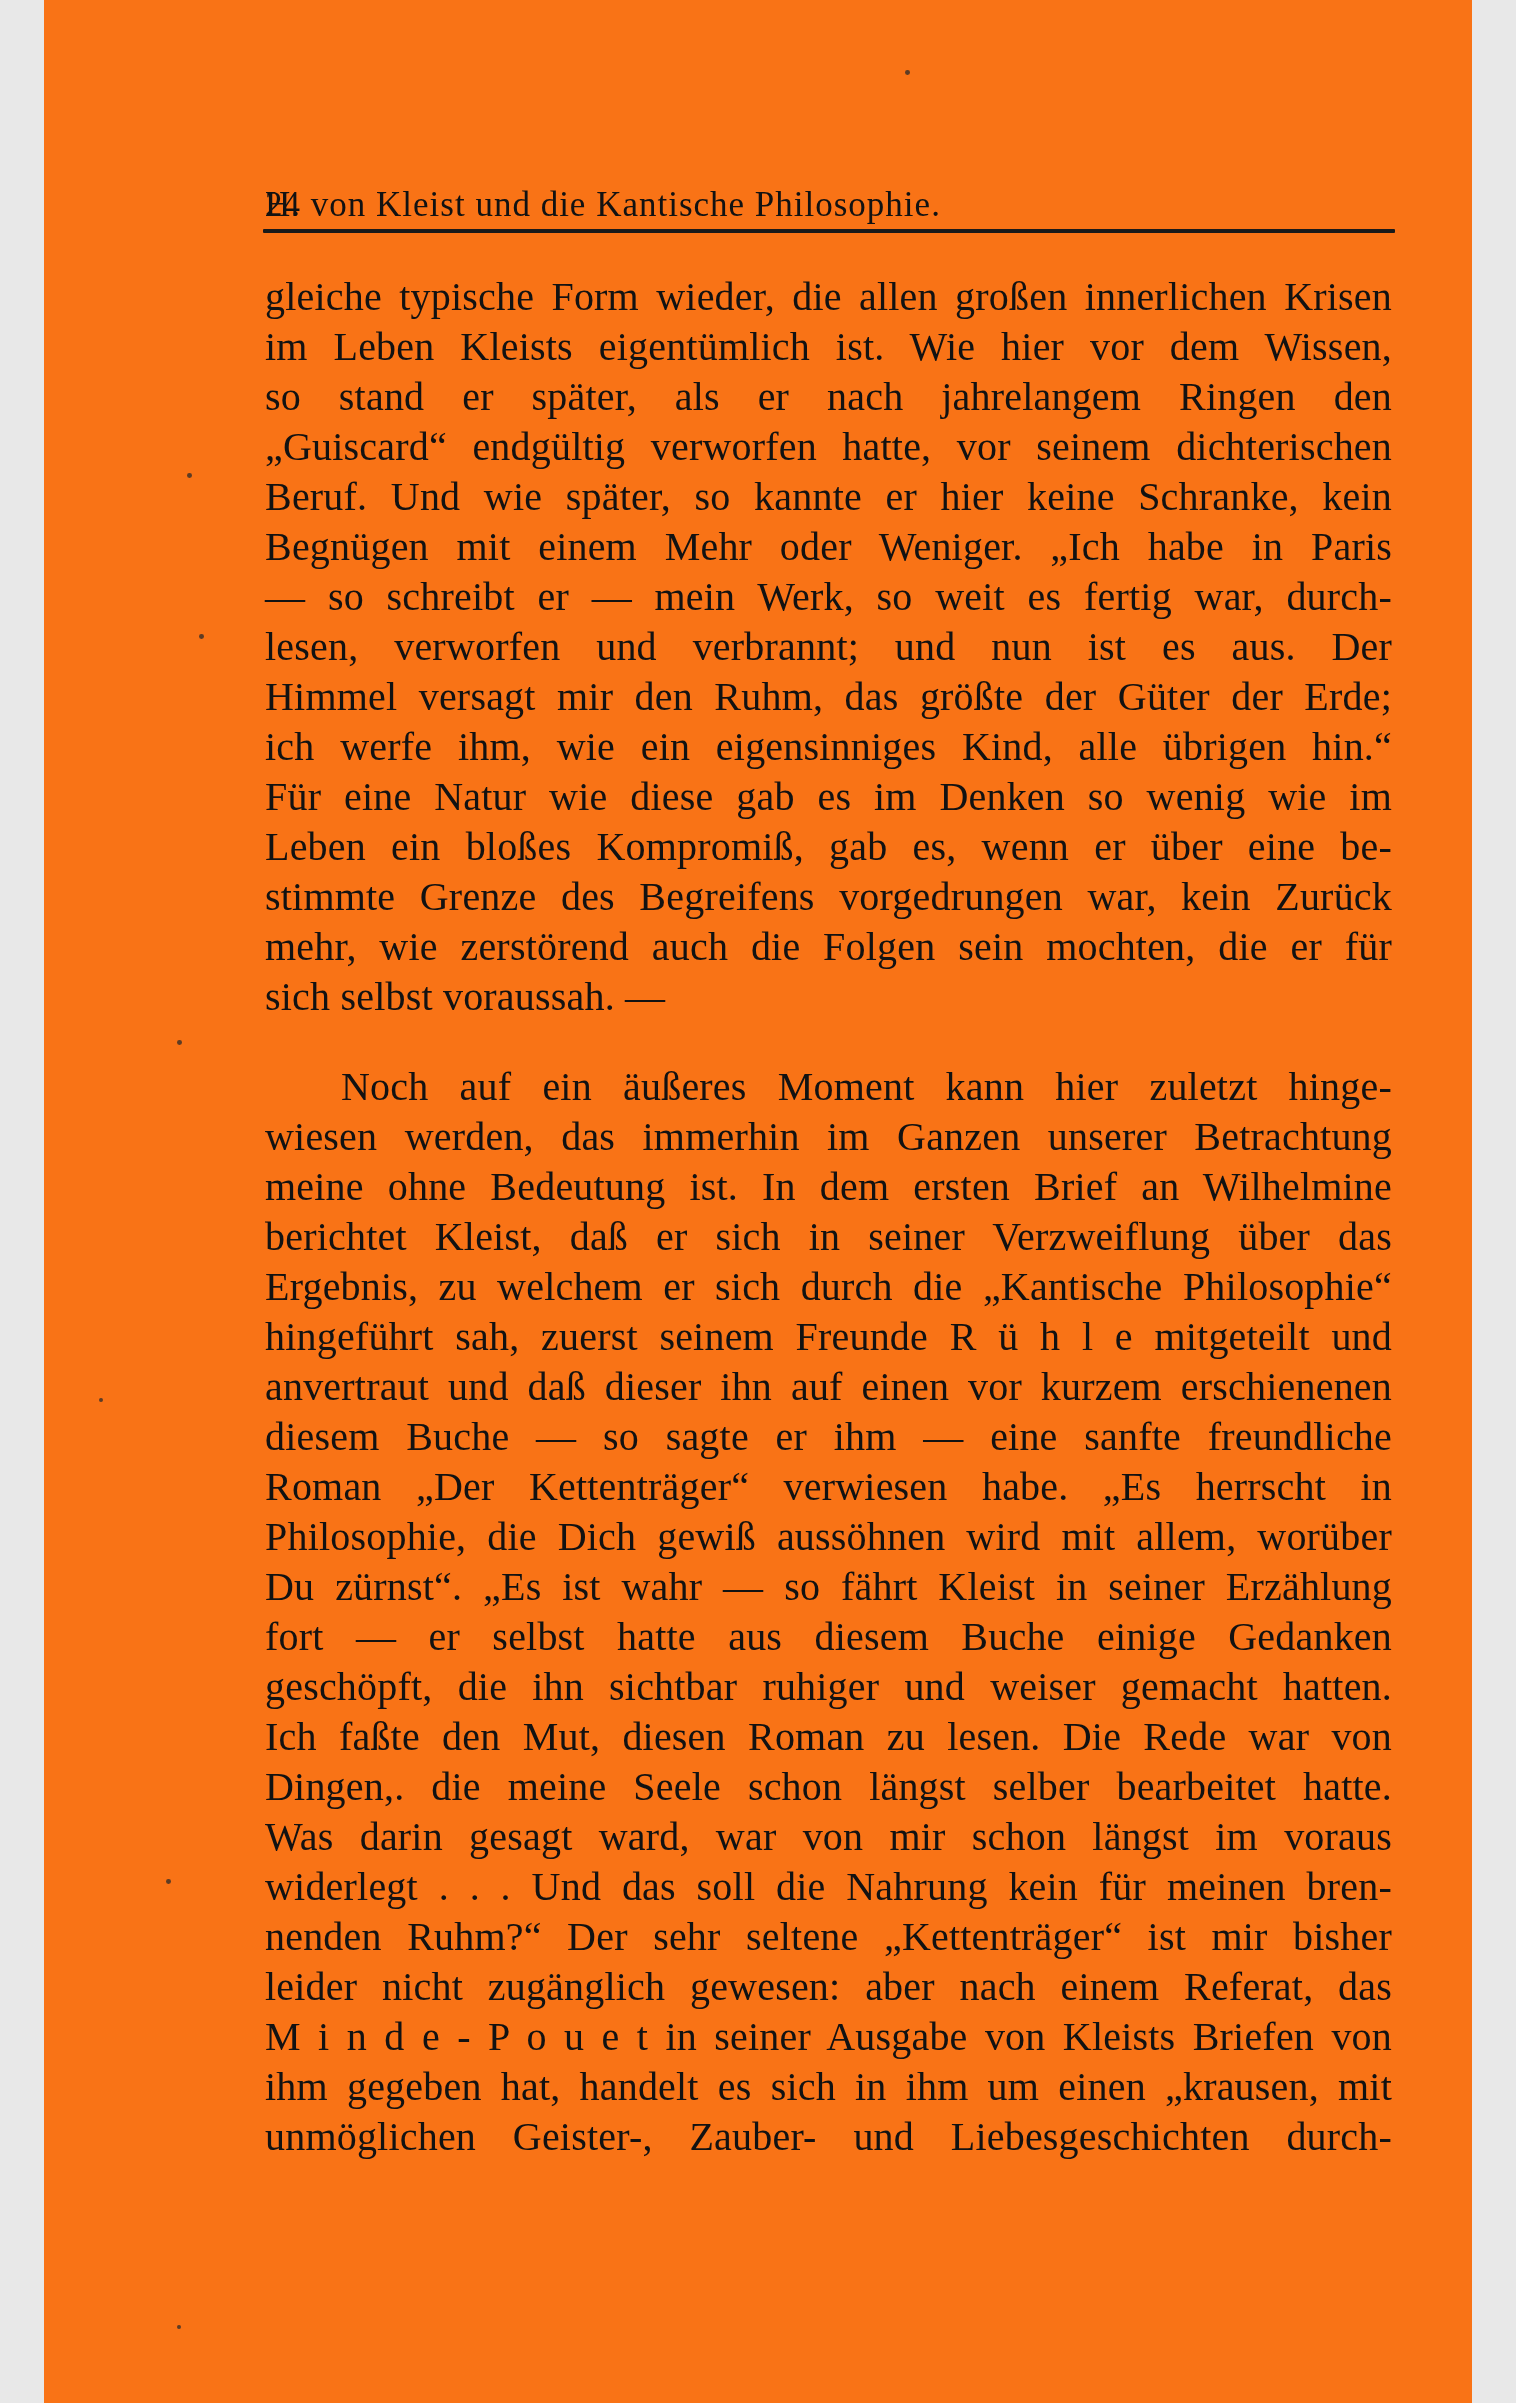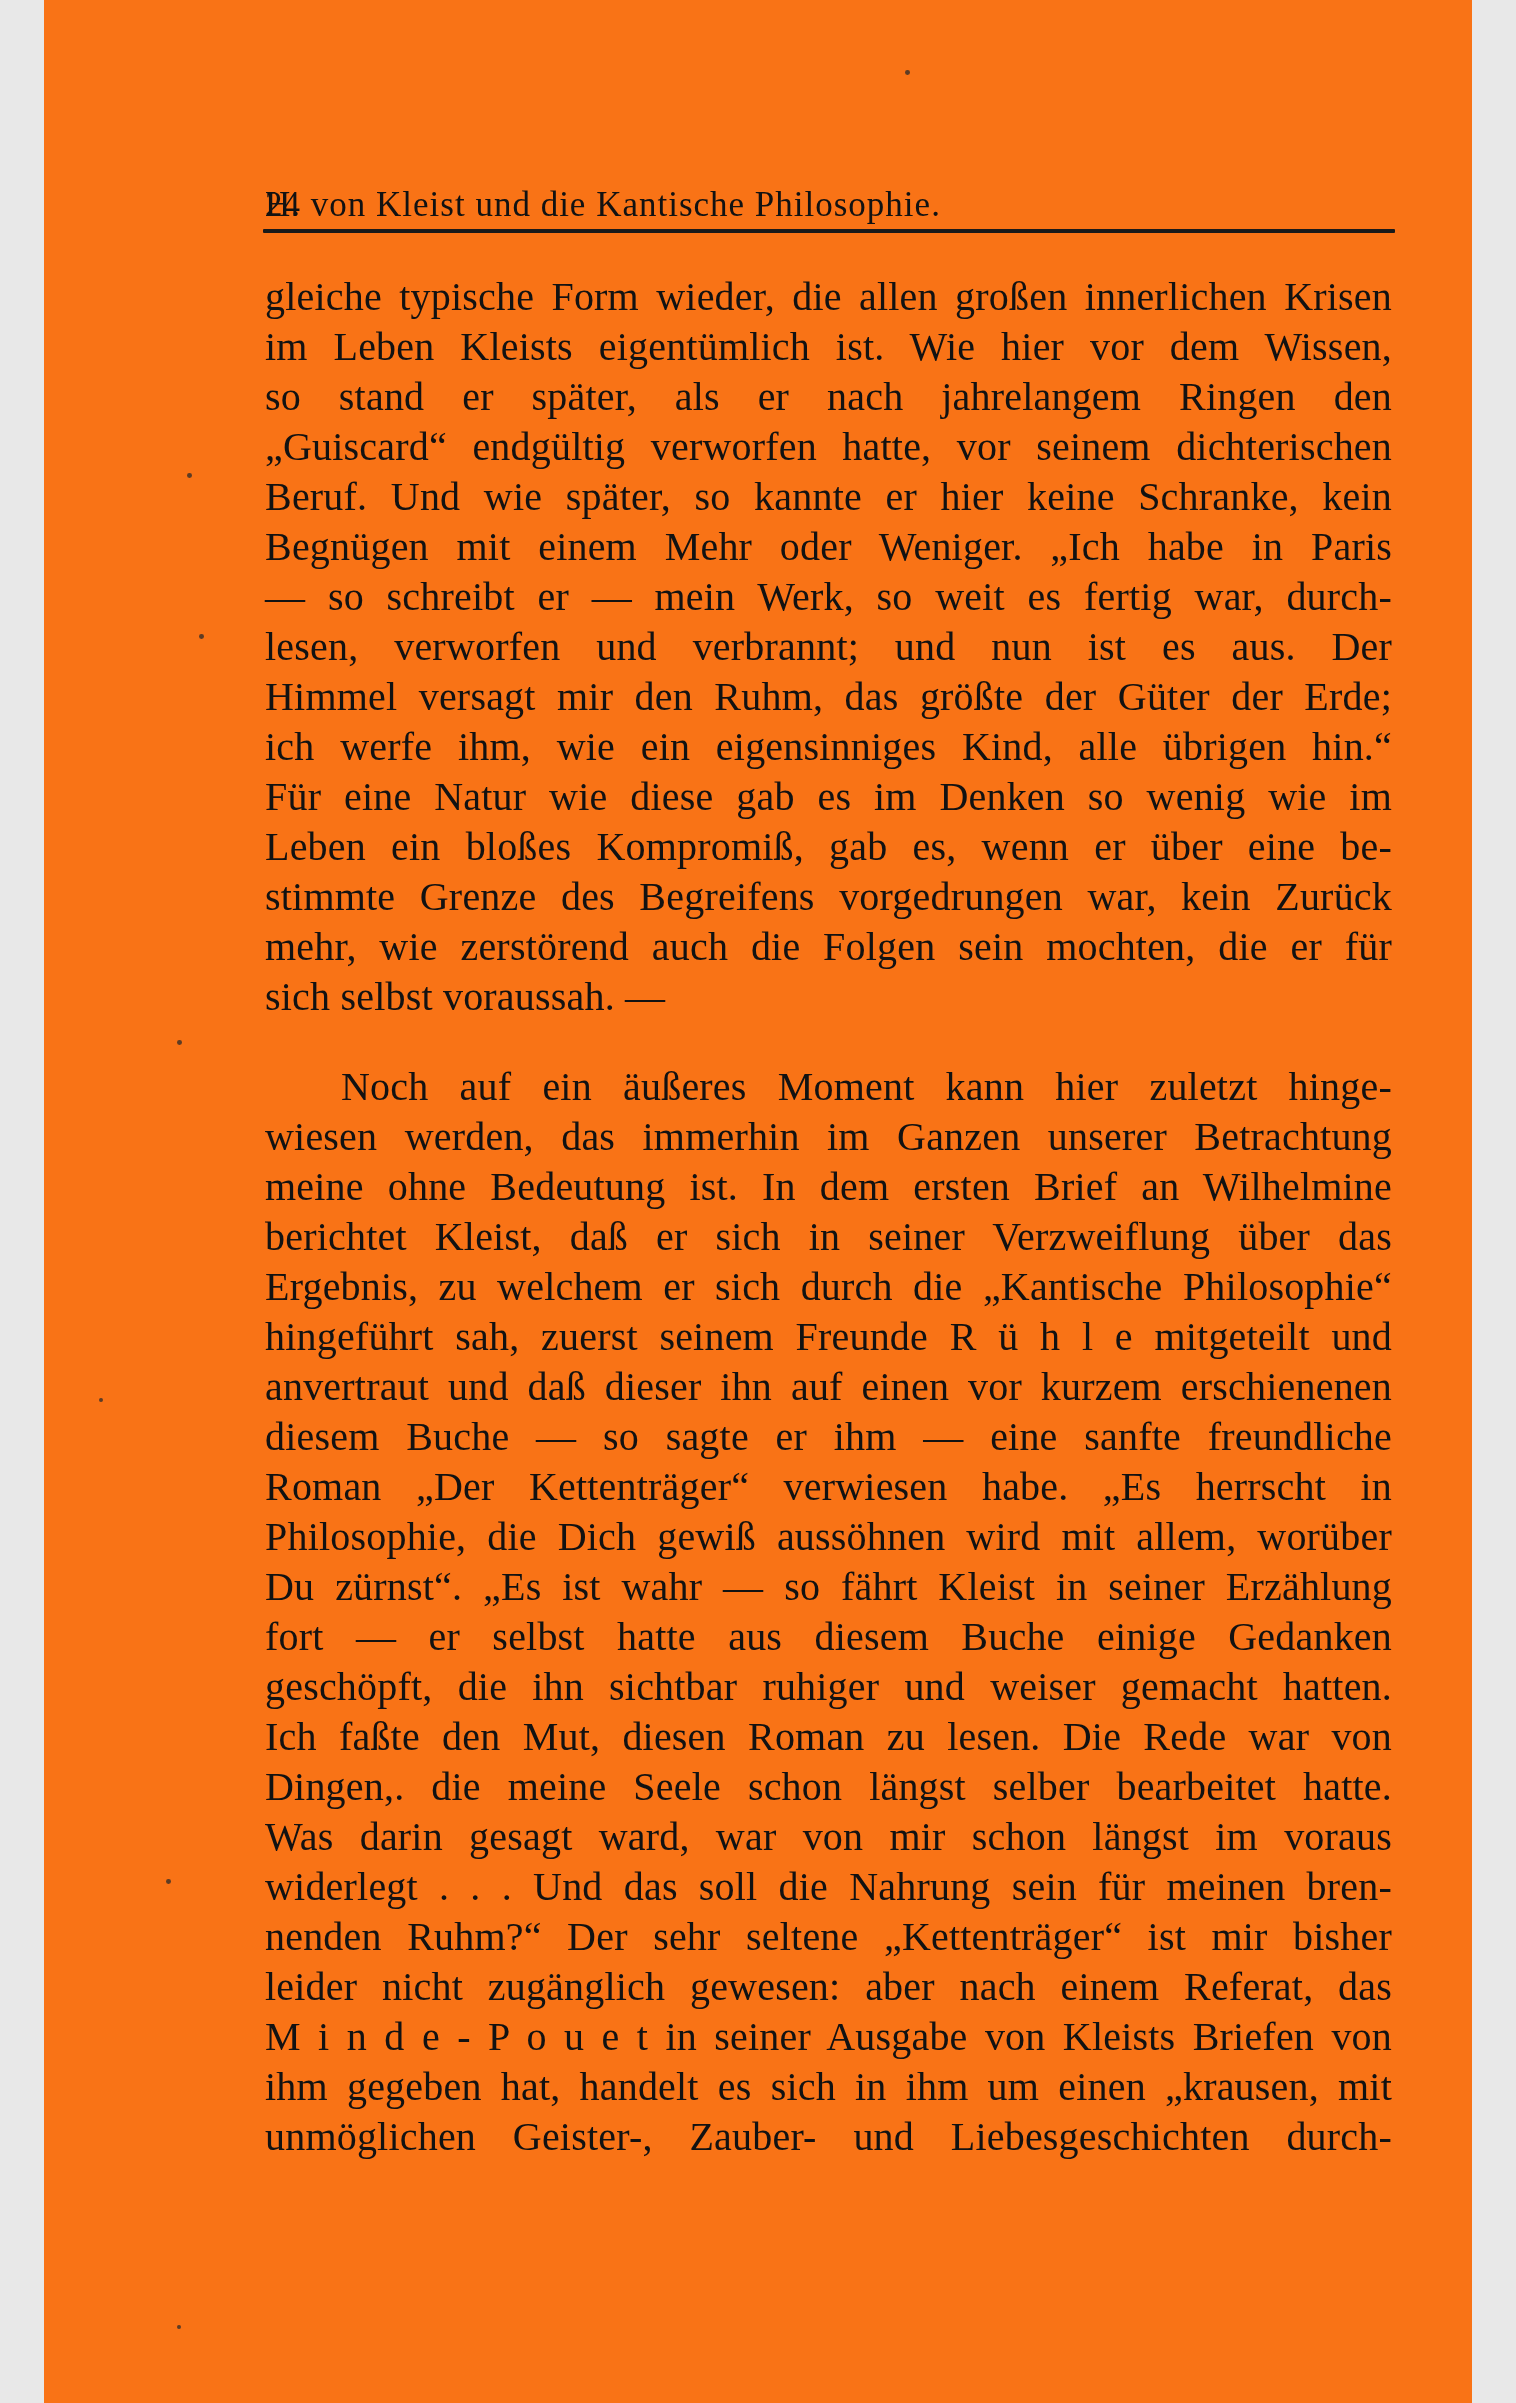--- a/index.html
+++ b/index.html
@@ -112,21 +112,21 @@
       <div class="line">anvertraut und daß dieser ihn auf einen vor kurzem erschienenen</div>
       <div class="line">diesem Buche — so sagte er ihm — eine sanfte freundliche</div>
       <div class="line">Roman „Der Kettenträger“ verwiesen habe. „Es herrscht in</div>
       <div class="line">Philosophie, die Dich gewiß aussöhnen wird mit allem, worüber</div>
       <div class="line">Du zürnst“. „Es ist wahr — so fährt Kleist in seiner Erzählung</div>
       <div class="line">fort — er selbst hatte aus diesem Buche einige Gedanken</div>
       <div class="line">geschöpft, die ihn sichtbar ruhiger und weiser gemacht hatten.</div>
       <div class="line">Ich faßte den Mut, diesen Roman zu lesen. Die Rede war von</div>
       <div class="line">Dingen,. die meine Seele schon längst selber bearbeitet hatte.</div>
       <div class="line">Was darin gesagt ward, war von mir schon längst im voraus</div>
-      <div class="line">widerlegt . . . Und das soll die Nahrung sein für meinen bren-</div>
+      <div class="line">widerlegt . . . Und das soll die Nahrung kein für meinen bren-</div>
       <div class="line">nenden Ruhm?“ Der sehr seltene „Kettenträger“ ist mir bisher</div>
       <div class="line">leider nicht zugänglich gewesen: aber nach einem Referat, das</div>
       <div class="line">M i n d e - P o u e t in seiner Ausgabe von Kleists Briefen von</div>
       <div class="line">ihm gegeben hat, handelt es sich in ihm um einen „krausen, mit</div>
       <div class="line">unmöglichen Geister-, Zauber- und Liebesgeschichten durch-</div>
     </div>
 
   <div class="speck" style="left:861px; top:70px;  width:4.8px; height:4.8px;"></div>
   <div class="speck" style="left:143px; top:473px; width:4.8px; height:4.8px;"></div>
   <div class="speck" style="left:155px; top:634px; width:4.8px; height:4.8px;"></div>

